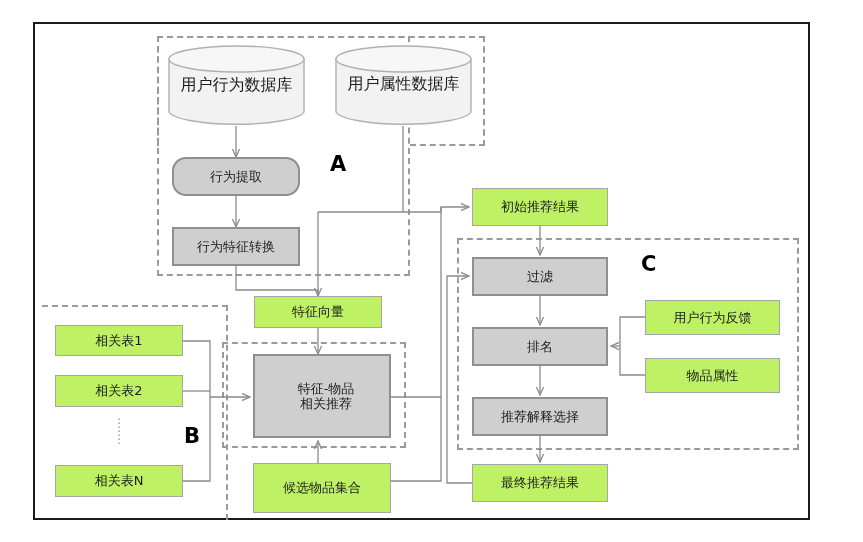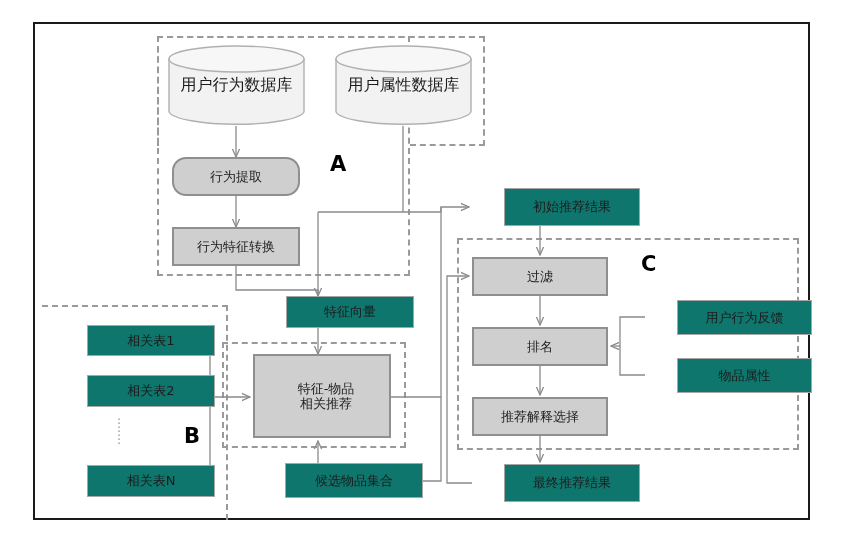--- a/index.html
+++ b/index.html
@@ -43,23 +43,22 @@
     align-items: center;
     justify-content: center;
     text-align: center;
     line-height: 1.18;
     color: #1c1c1c;
     font-size: 13px;
     white-space: pre-line;
   }
   
   .node.light {
-    background: #0f766e;
+    background: #bef264;
     border: 1px solid #a6a6a6;
-    margin-left: 32px;
   }
   
   .node.dark {
     background: #cfcfcf;
     border: 2px solid #8f8f8f;
   }
   .node.cyl {
     background: transparent;
     border: none;
   }
@@ -166,21 +165,21 @@
   </svg>
 
   <div class="node cyl" style="left:168px; top:45px; width:137px; height:81px;">
     <svg width="137" height="81" viewBox="0 0 137 81" style="position:absolute;left:0;top:0;">
       <path d="M1,14 L1,67 A68,14 0 0 0 136,67 L136,14 Z" fill="#f2f2f2" stroke="#b0b0b0" stroke-width="1.4"></path>
       <ellipse cx="68.5" cy="14" rx="67.5" ry="13" fill="#f7f7f7" stroke="#b0b0b0" stroke-width="1.4"></ellipse>
     </svg>
     <span class="cyl-label">用户行为数据库</span>
   </div>
 
-  <div class="node cyl" style="left:335px; top:45px; width:137px; height:81px;">
+  <div class="node cyl" style="left:335px; top:45px; width:137px; height:81px;font-family:Liberation Mono, monospace;">
     <svg width="137" height="81" viewBox="0 0 137 81" style="position:absolute;left:0;top:0;">
       <path d="M1,14 L1,67 A68,14 0 0 0 136,67 L136,14 Z" fill="#f2f2f2" stroke="#b0b0b0" stroke-width="1.4"></path>
       <ellipse cx="68.5" cy="14" rx="67.5" ry="13" fill="#f7f7f7" stroke="#b0b0b0" stroke-width="1.4"></ellipse>
     </svg>
     <span class="cyl-label">用户属性数据库</span>
   </div>
 
   <div class="node dark" style="left:172px; top:157px; width:128px; height:39px;border-radius:14px;">行为提取</div>
 
   <div class="node dark" style="left:172px; top:227px; width:128px; height:39px;">行为特征转换</div>
@@ -199,21 +198,21 @@
       <span>·</span>
       <span>·</span>
       <span>·</span>
   </div>
 
   <div class="node light" style="left:55px; top:465px; width:128px; height:32px;">相关表N</div>
 
   <div class="node dark" style="left:253px; top:354px; width:138px; height:84px; font-size:13px;padding-left:8px;">特征-物品
 相关推荐</div>
 
-  <div class="node light" style="left:253px; top:463px; width:138px; height:35px;text-align:center;">候选物品集合</div>
+  <div class="node light" style="left:253px; top:463px; width:138px; height:50px;text-align:center;">候选物品集合</div>
 
   <div class="node light" style="left:472px; top:188px; width:136px; height:38px;">初始推荐结果</div>
 
   <div class="node dark" style="left:472px; top:257px; width:136px; height:39px;">过滤</div>
 
   <div class="node dark" style="left:472px; top:327px; width:136px; height:39px;">排名</div>
 
   <div class="node dark" style="left:472px; top:397px; width:136px; height:39px;">推荐解释选择</div>
 
   <div class="node light" style="left:472px; top:464px; width:136px; height:38px;">最终推荐结果</div>

